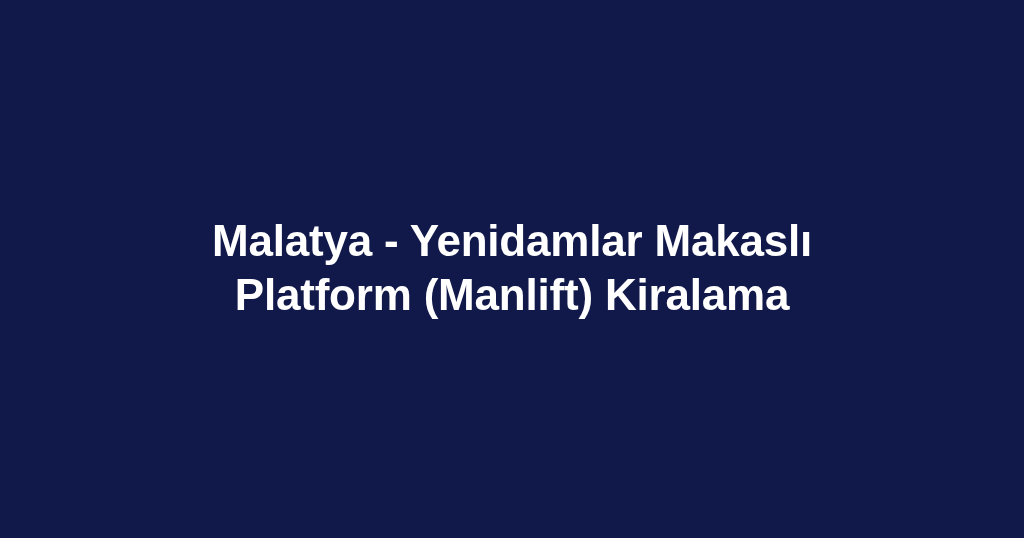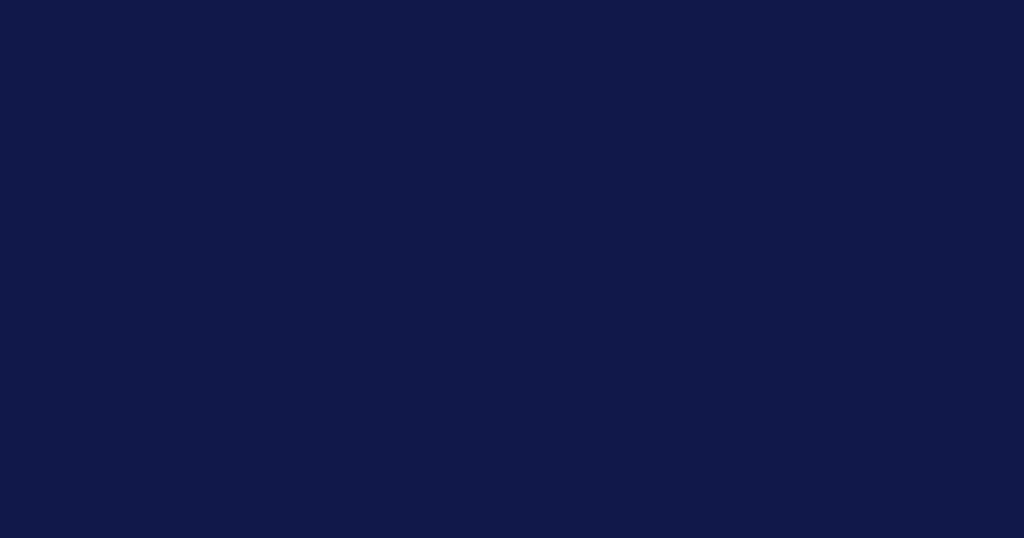--- a/index.html
+++ b/index.html
@@ -62,14 +62,17 @@
     -webkit-font-smoothing: antialiased;
   }
 </style>
 </head>
 <body style="background: rgb(17, 24, 74);">
 
 <div class="banner" style="background: rgb(17, 24, 74);">
 
   <div class="banner-bg" style="background: rgb(17, 24, 74);"></div>
 
+  <div class="title-block">
+    <h1 class="banner-title" style="color: rgb(255, 255, 255);">Malatya - Yenidamlar Makaslı Platform (Manlift) Kiralama</h1>
+  </div>
 
 </div>
 
 </body></html>

